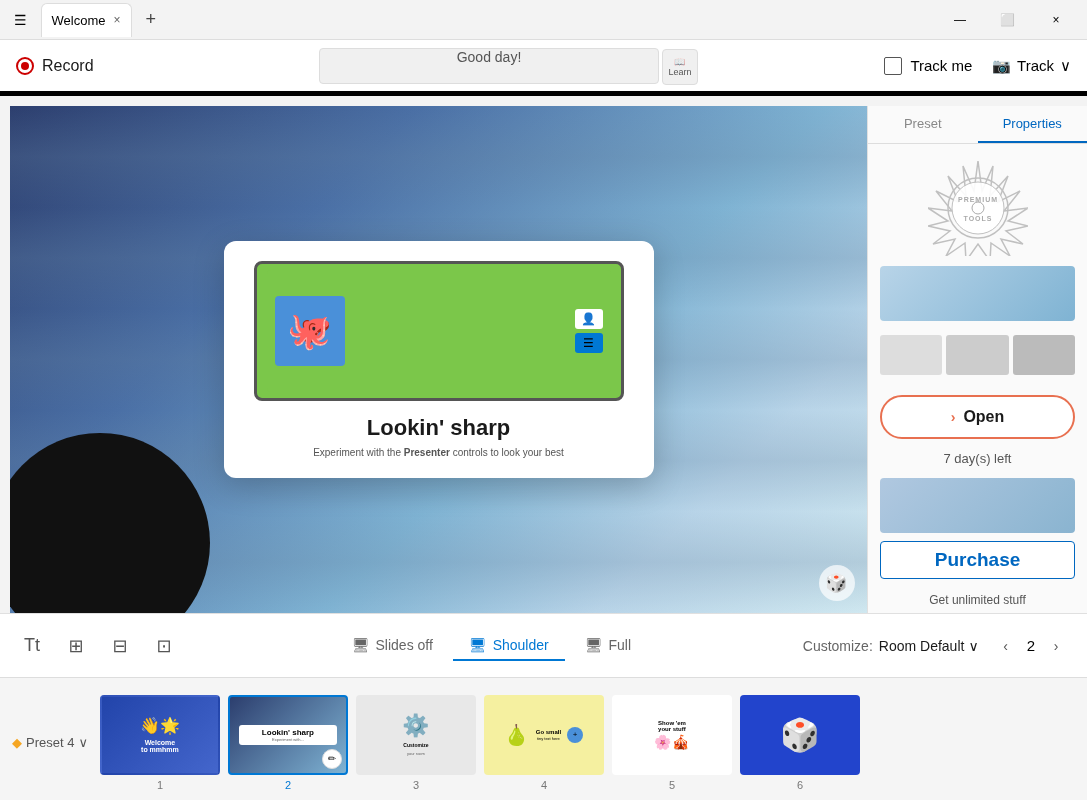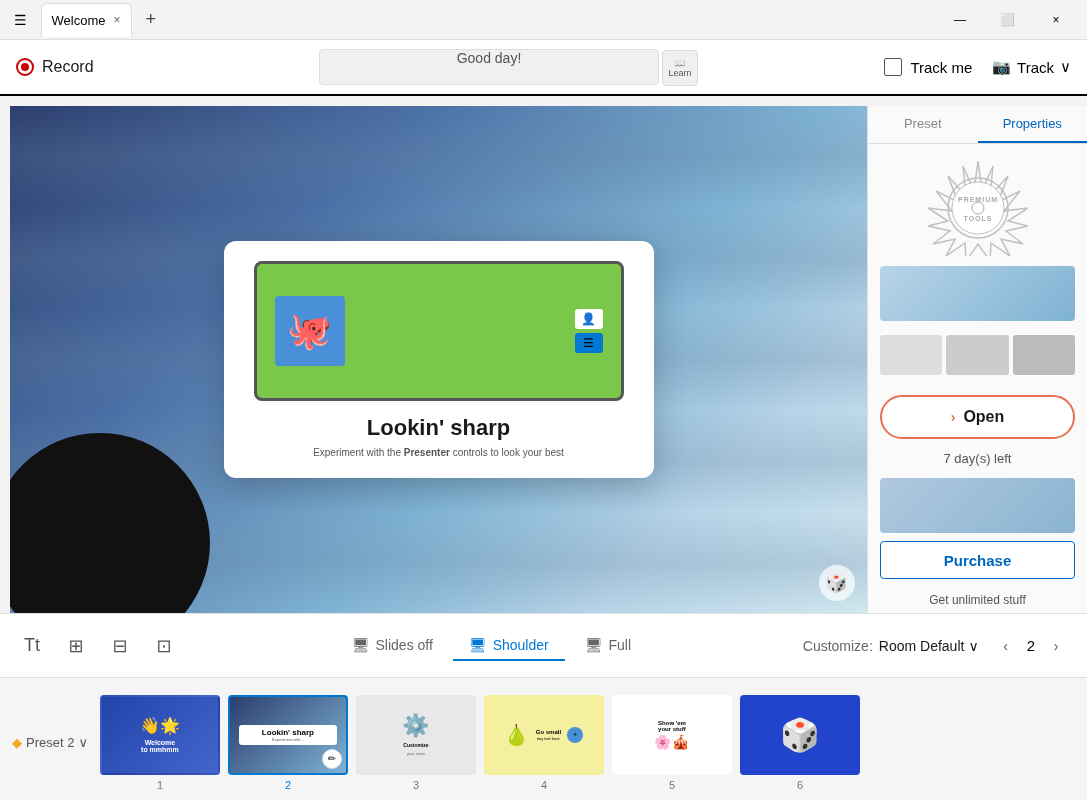--- a/index.html
+++ b/index.html
@@ -14,21 +14,21 @@
     .titlebar-menu-icon { font-size: 14px; cursor: pointer; padding: 4px 6px; }
     .tab-container { display: flex; align-items: center; background: #fff; border-radius: 6px 6px 0 0; border: 1px solid #ddd; border-bottom: none; height: 34px; padding: 0 10px; gap: 8px; font-size: 13px; }
     .tab-close { cursor: pointer; font-size: 12px; color: #666; }
     .new-tab { font-size: 18px; cursor: pointer; padding: 0 6px; color: #444; }
     .window-controls { margin-left: auto; display: flex; gap: 2px; }
     .win-btn { width: 46px; height: 32px; display: flex; align-items: center; justify-content: center; font-size: 12px; cursor: pointer; border: none; background: transparent; }
 
     
     .toolbar {
       display: flex; align-items: center; height: 56px;
-      background: #fff; border-bottom: 2px solid #000000;
+      background: #fff; border-bottom: 5px solid #000000;
       padding: 0 16px; gap: 16px;
     }
     .record-btn { display: flex; align-items: center; gap: 8px; font-size: 16px; font-weight: 500; cursor: pointer; color: #1a1a1a; }
     .record-icon { width: 18px; height: 18px; border-radius: 50%; border: 2px solid #cc0000; display: flex; align-items: center; justify-content: center; }
     .record-dot { width: 8px; height: 8px; border-radius: 50%; background: #cc0000; }
 
     .good-day-box {
       flex: 1; max-width: 340px; background: #f0f0f0; border: 1px solid #ddd;
       border-radius: 4px; height: 36px; display: flex; align-items: flex-start;
       justify-content: center; font-size: 14px; color: #555; position: relative; margin: 0 auto;
@@ -128,21 +128,21 @@
       font-size: 16px; font-weight: 600; cursor: pointer; color: #1a1a1a;
     }
     .open-btn-chevron { color: #e87050; font-size: 14px; }
 
     .days-left { text-align: center; font-size: 13px; color: #555; padding: 4px; }
 
     .purchase-section { padding: 8px 12px; }
     .purchase-preview { width: 100%; height: 55px; background: linear-gradient(135deg, #b0c8e0, #8ab4d0); border-radius: 4px; margin-bottom: 8px; }
     .purchase-btn {
       width: 100%; height: 38px; border-radius: 4px; border: none;
-      background: #fff; color: #0067c0; font-size: 15px; font-weight: 600; cursor: pointer;
+      background: #fff; color: #0067c0; font-size: 19px; font-weight: 600; cursor: pointer;
       border: 1.5px solid #0067c0;
     }
     .get-unlimited { text-align: center; font-size: 12px; color: #555; padding: 6px; }
 
     
     .bottom-toolbar {
       display: flex; align-items: center; height: 64px;
       background: #fff; border-top: 1px solid #e0e0e0;
       padding: 0 16px; gap: 12px;
     }
@@ -363,21 +363,21 @@
   <div class="nav-buttons">
     <div class="nav-btn">‹</div>
     <span class="page-num">2</span>
     <div class="nav-btn">›</div>
   </div>
 </div>
 
 <div class="slide-strip">
   <div class="preset-label">
     <span style="color:#f5a623">◆</span>
-    <span>Preset 2</span>
+    <span>Preset 4</span>
     <span>∨</span>
   </div>
 
   <div class="slides-row">
 
     <div class="slide-thumb">
       <div class="slide-thumb-img s1">
         <div style="width:100%;height:100%;display:flex;flex-direction:column;align-items:center;justify-content:center;gap:4px;">
           <div style="font-size:16px;">👋🌟</div>
           <div style="font-size:7px;color:#fff;font-weight:700;text-align:center;">Welcome<br>to mmhmm</div>

